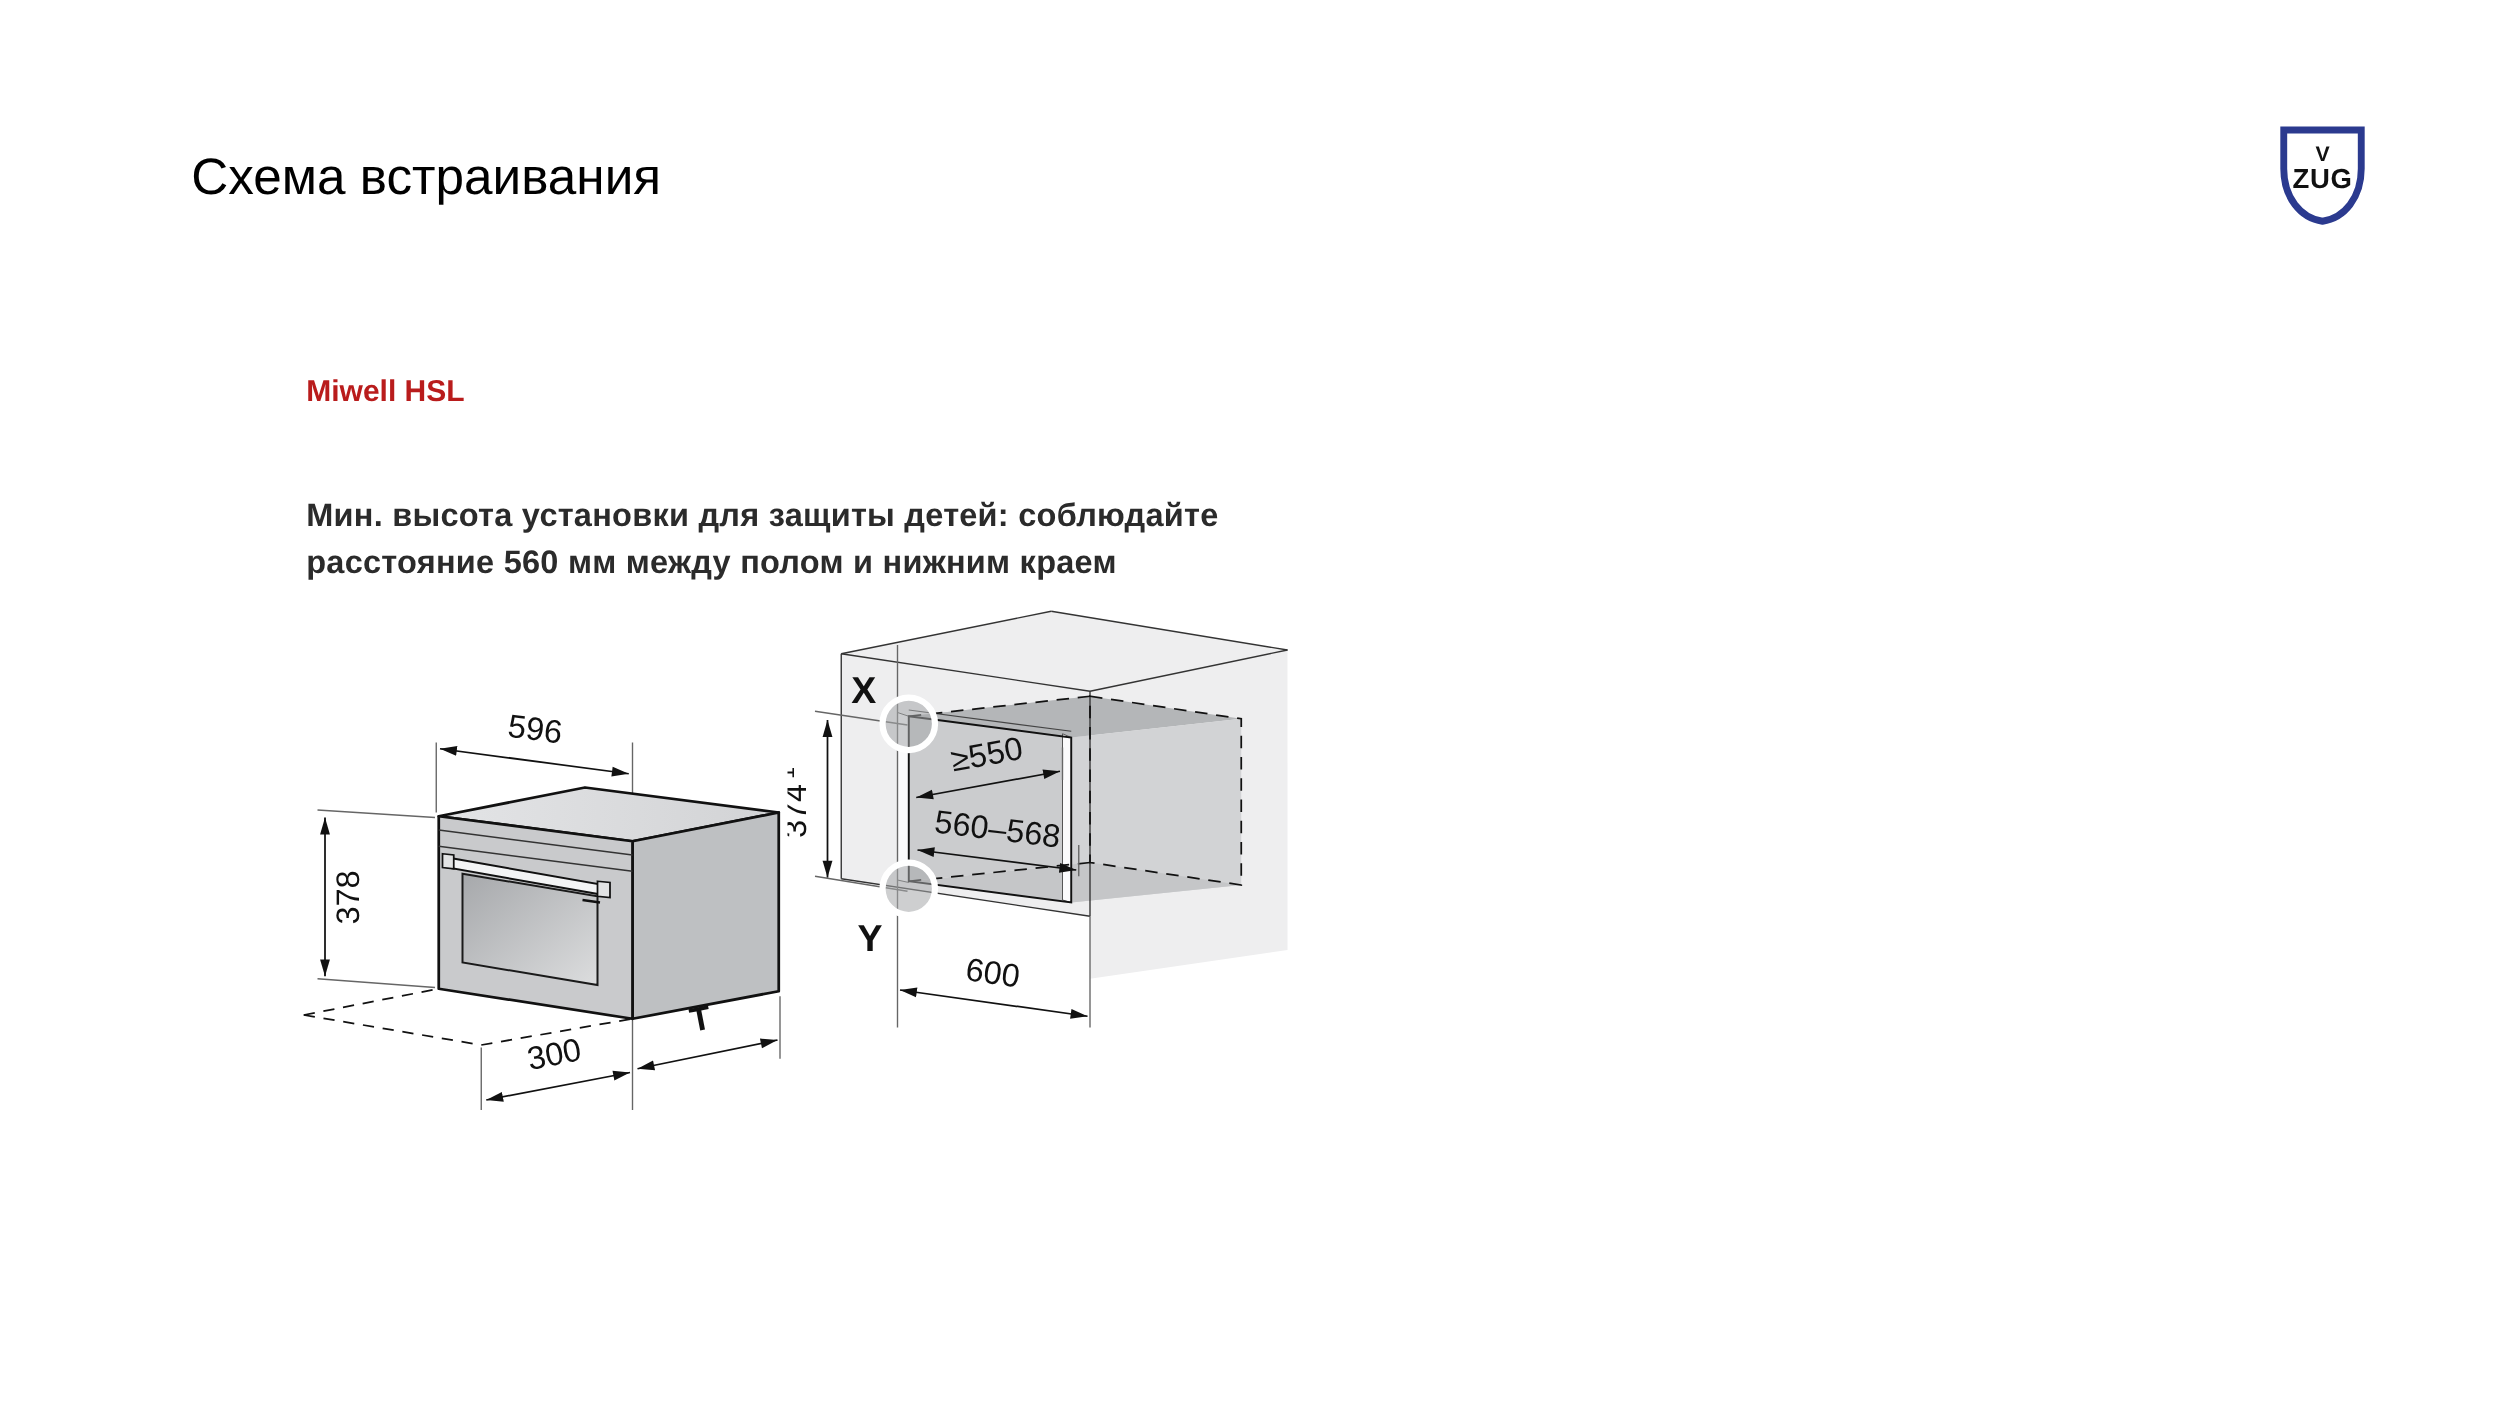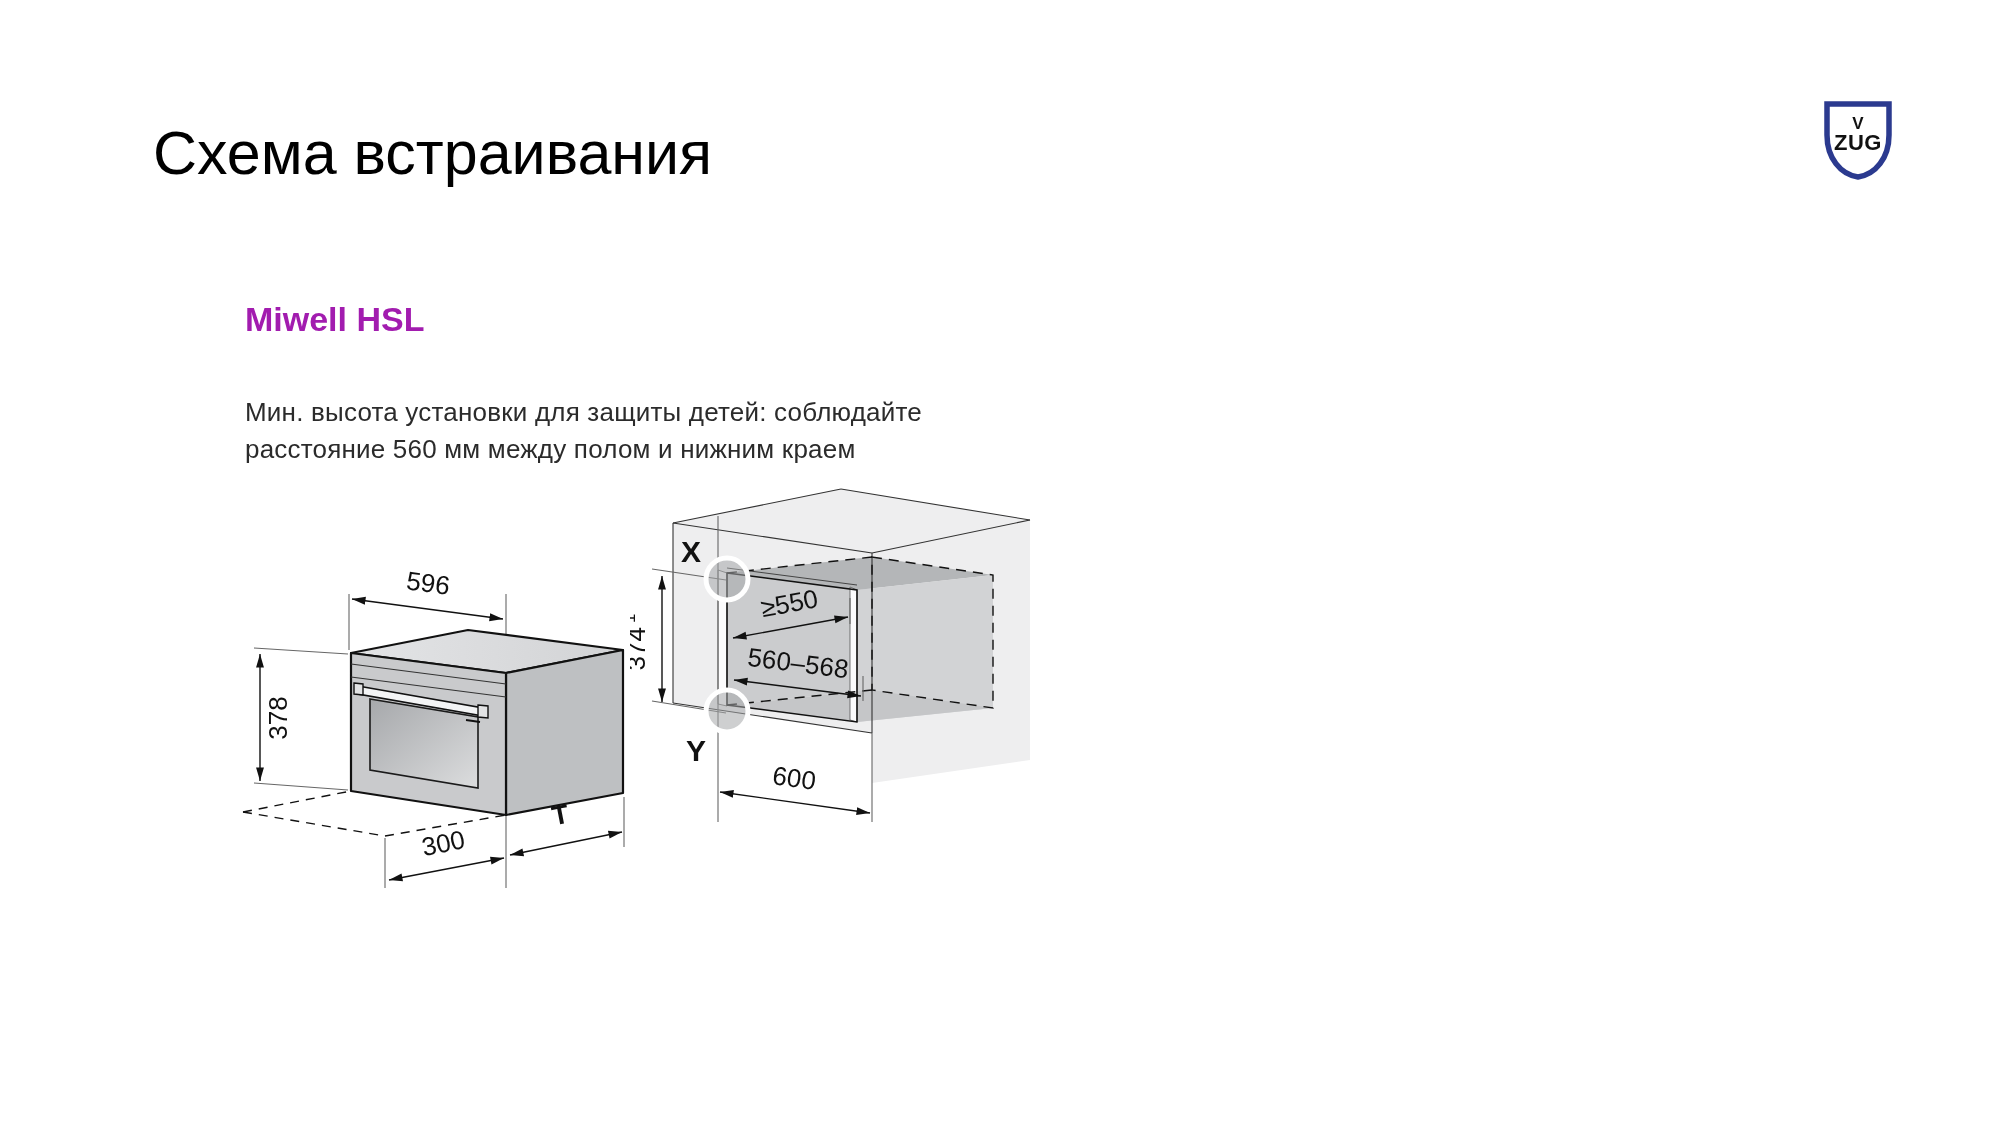--- a/index.html
+++ b/index.html
@@ -1,23 +1,23 @@
 <!DOCTYPE html>
 <html><head>
 <meta charset="utf-8">
 <style>
   html,body{margin:0;padding:0;background:#fff;}
   .page{position:relative;width:2000px;height:1125px;background:#ffffff;overflow:hidden;
         font-family:"Liberation Sans", sans-serif;color:#111;}
-  .title{position:absolute;left:153px;top:118px;font-size:61px;font-weight:400;
+  .title{position:absolute;left:153px;top:118px;font-size:41px;font-weight:400;
          letter-spacing:0px;color:#000;white-space:nowrap;}
   .logo{position:absolute;left:1822px;top:100px;width:72px;height:80px;}
-  .product-title{position:absolute;left:245px;top:300px;font-size:34px;font-weight:700;color:#a21caf;}
+  .product-title{position:absolute;left:245px;top:300px;font-size:24px;font-weight:700;color:#b91c1c;}
   .note{position:absolute;left:245px;top:394px;font-size:26px;line-height:37px;
-        font-weight:400;color:#2b2b2b;letter-spacing:.2px;}
+        font-weight:700;color:#2b2b2b;letter-spacing:.2px;}
   .drawing{position:absolute;}
   .oven-svg{left:230px;top:550px;width:430px;height:380px;}
   .niche-svg{left:630px;top:470px;width:450px;height:360px;}
   svg text{font-family:"Liberation Sans", sans-serif;fill:#111;}
   .dimtxt{font-size:26px;}
   .dimtxt-b{font-size:27px;font-weight:700;}
   .ptlabel{font-size:30px;font-weight:700;}
 </style>
 </head>
 <body>

